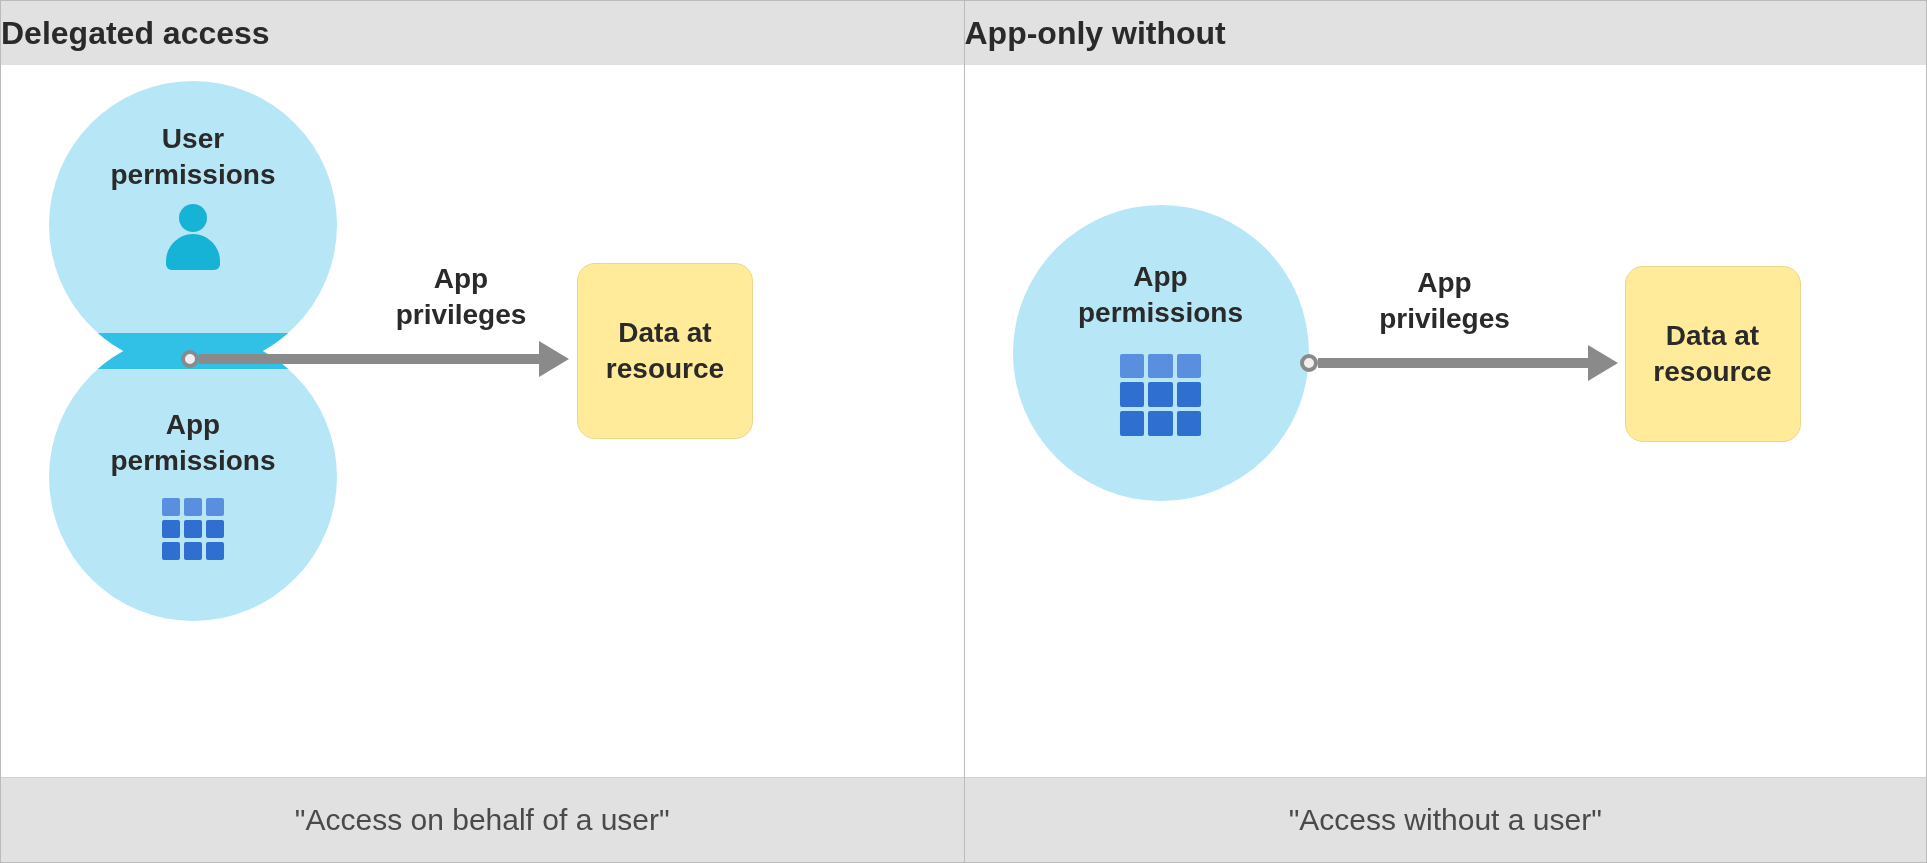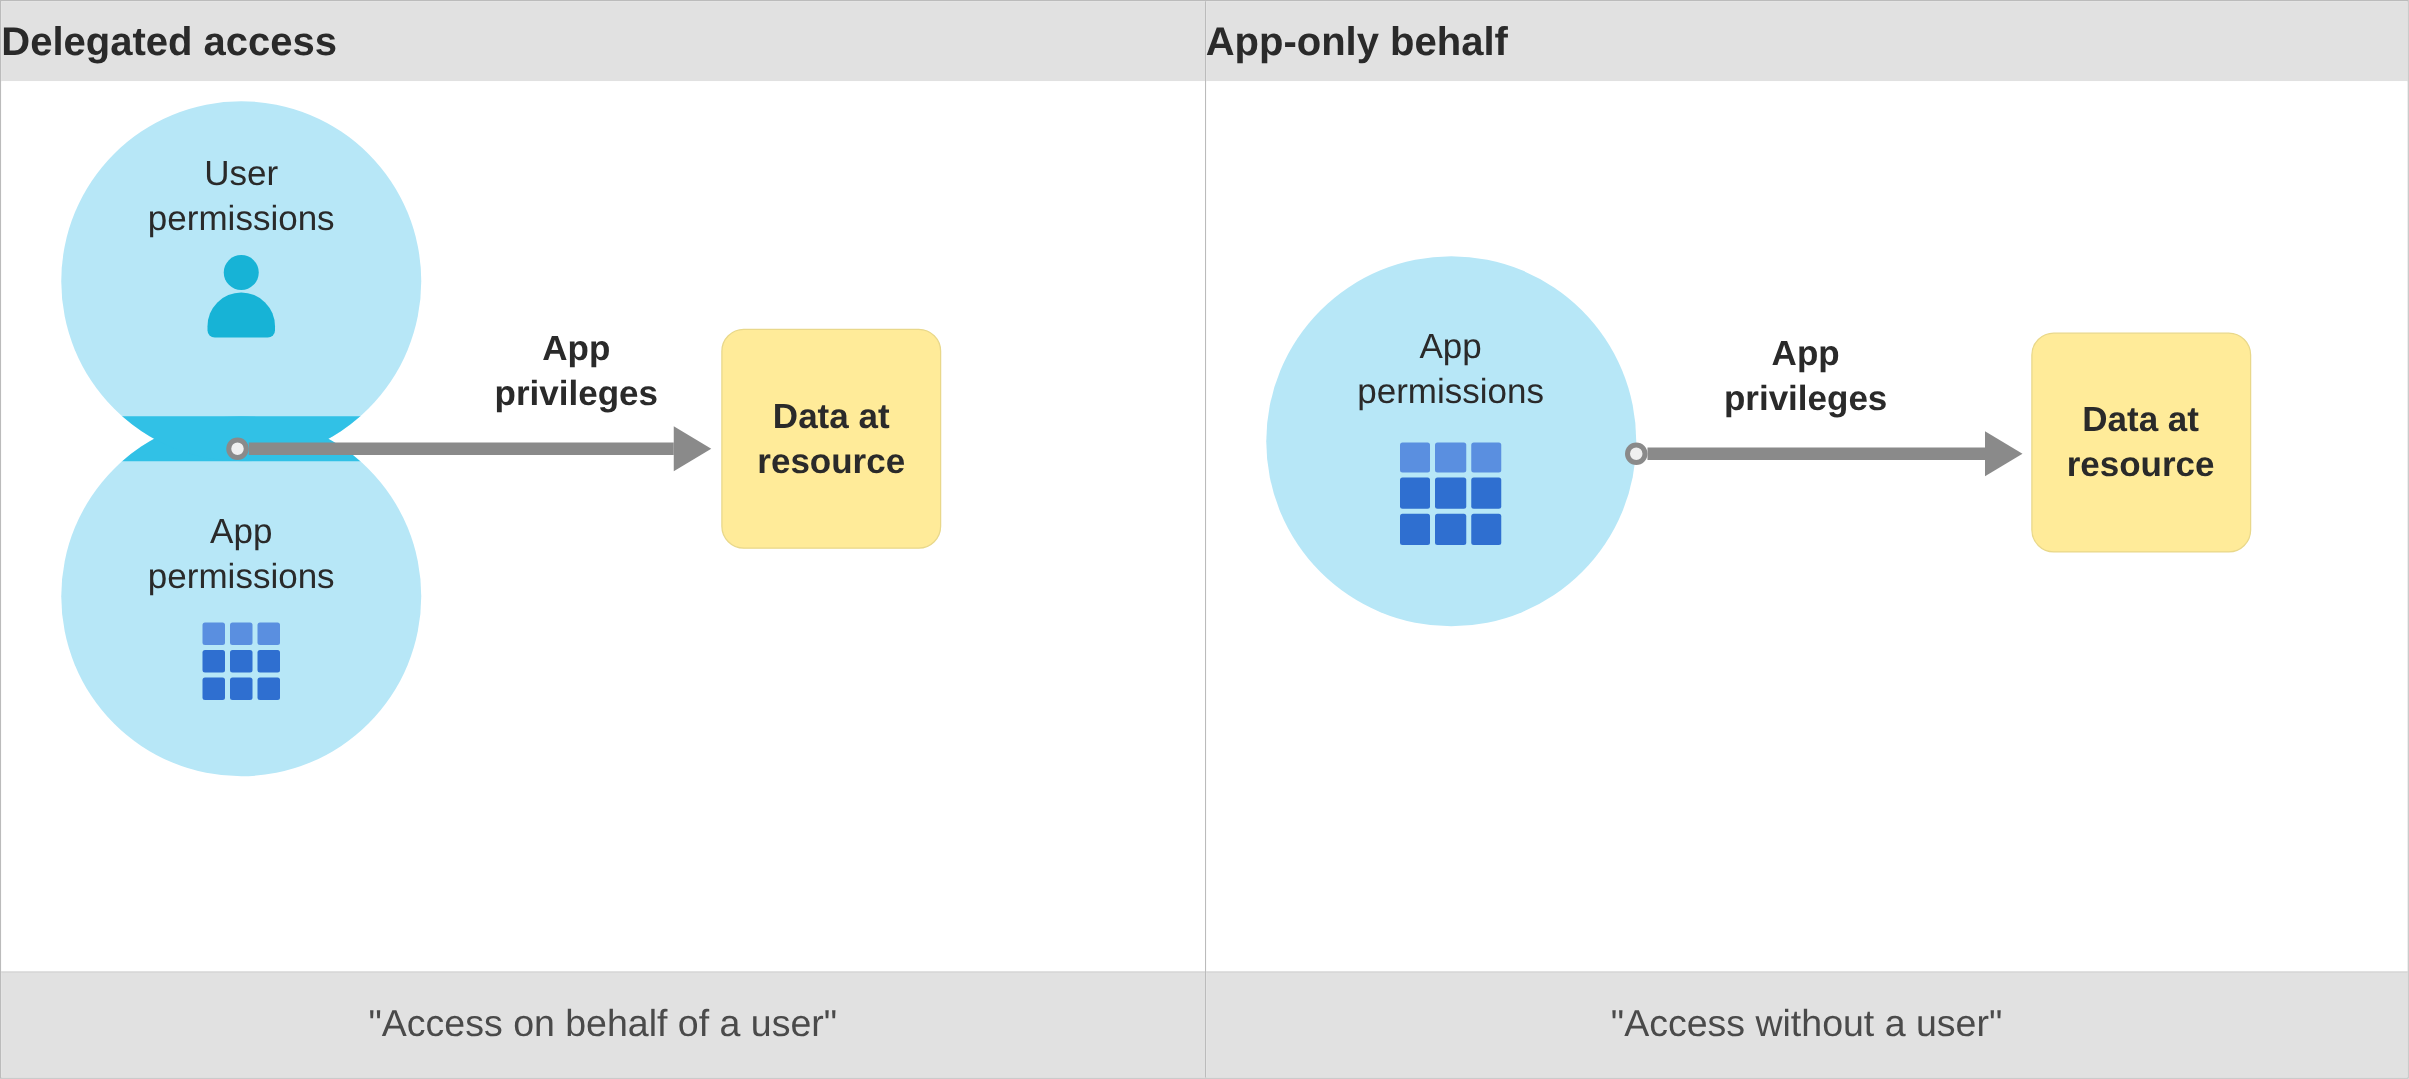--- a/index.html
+++ b/index.html
@@ -56,21 +56,21 @@
     border-radius: 50%;
     background: #b7e7f7;
     display: flex;
     flex-direction: column;
     align-items: center;
     justify-content: center;
     text-align: center;
   }
   .circle .label {
     font-size: 28px;
-    font-weight: 400;
+    font-weight: 700;
     color: #2a2a2a;
     line-height: 1.3;
   }
   .circle .label .line { display:block; }
   .circle .icon-wrap { margin-top: 10px; }
 
   
   .lens {
     position: absolute;
     overflow: hidden;
@@ -236,21 +236,21 @@
 
     </div>
 
     <div class="footer">
       <span>"Access on behalf of a user"</span>
     </div>
   </div>
 
   <div class="panel">
     <div class="header">
-      <span>App-only behalf</span>
+      <span>App-only without</span>
     </div>
 
     <div class="body">
 
       <div class="circle" style="left:48px; top:140px; width:296px; height:296px; justify-content:flex-start; padding-top:54px;">
         <div class="label">
           <span class="line">App</span>
           <span class="line">permissions</span>
         </div>
         <div class="icon-wrap" style="margin-top:22px;">

